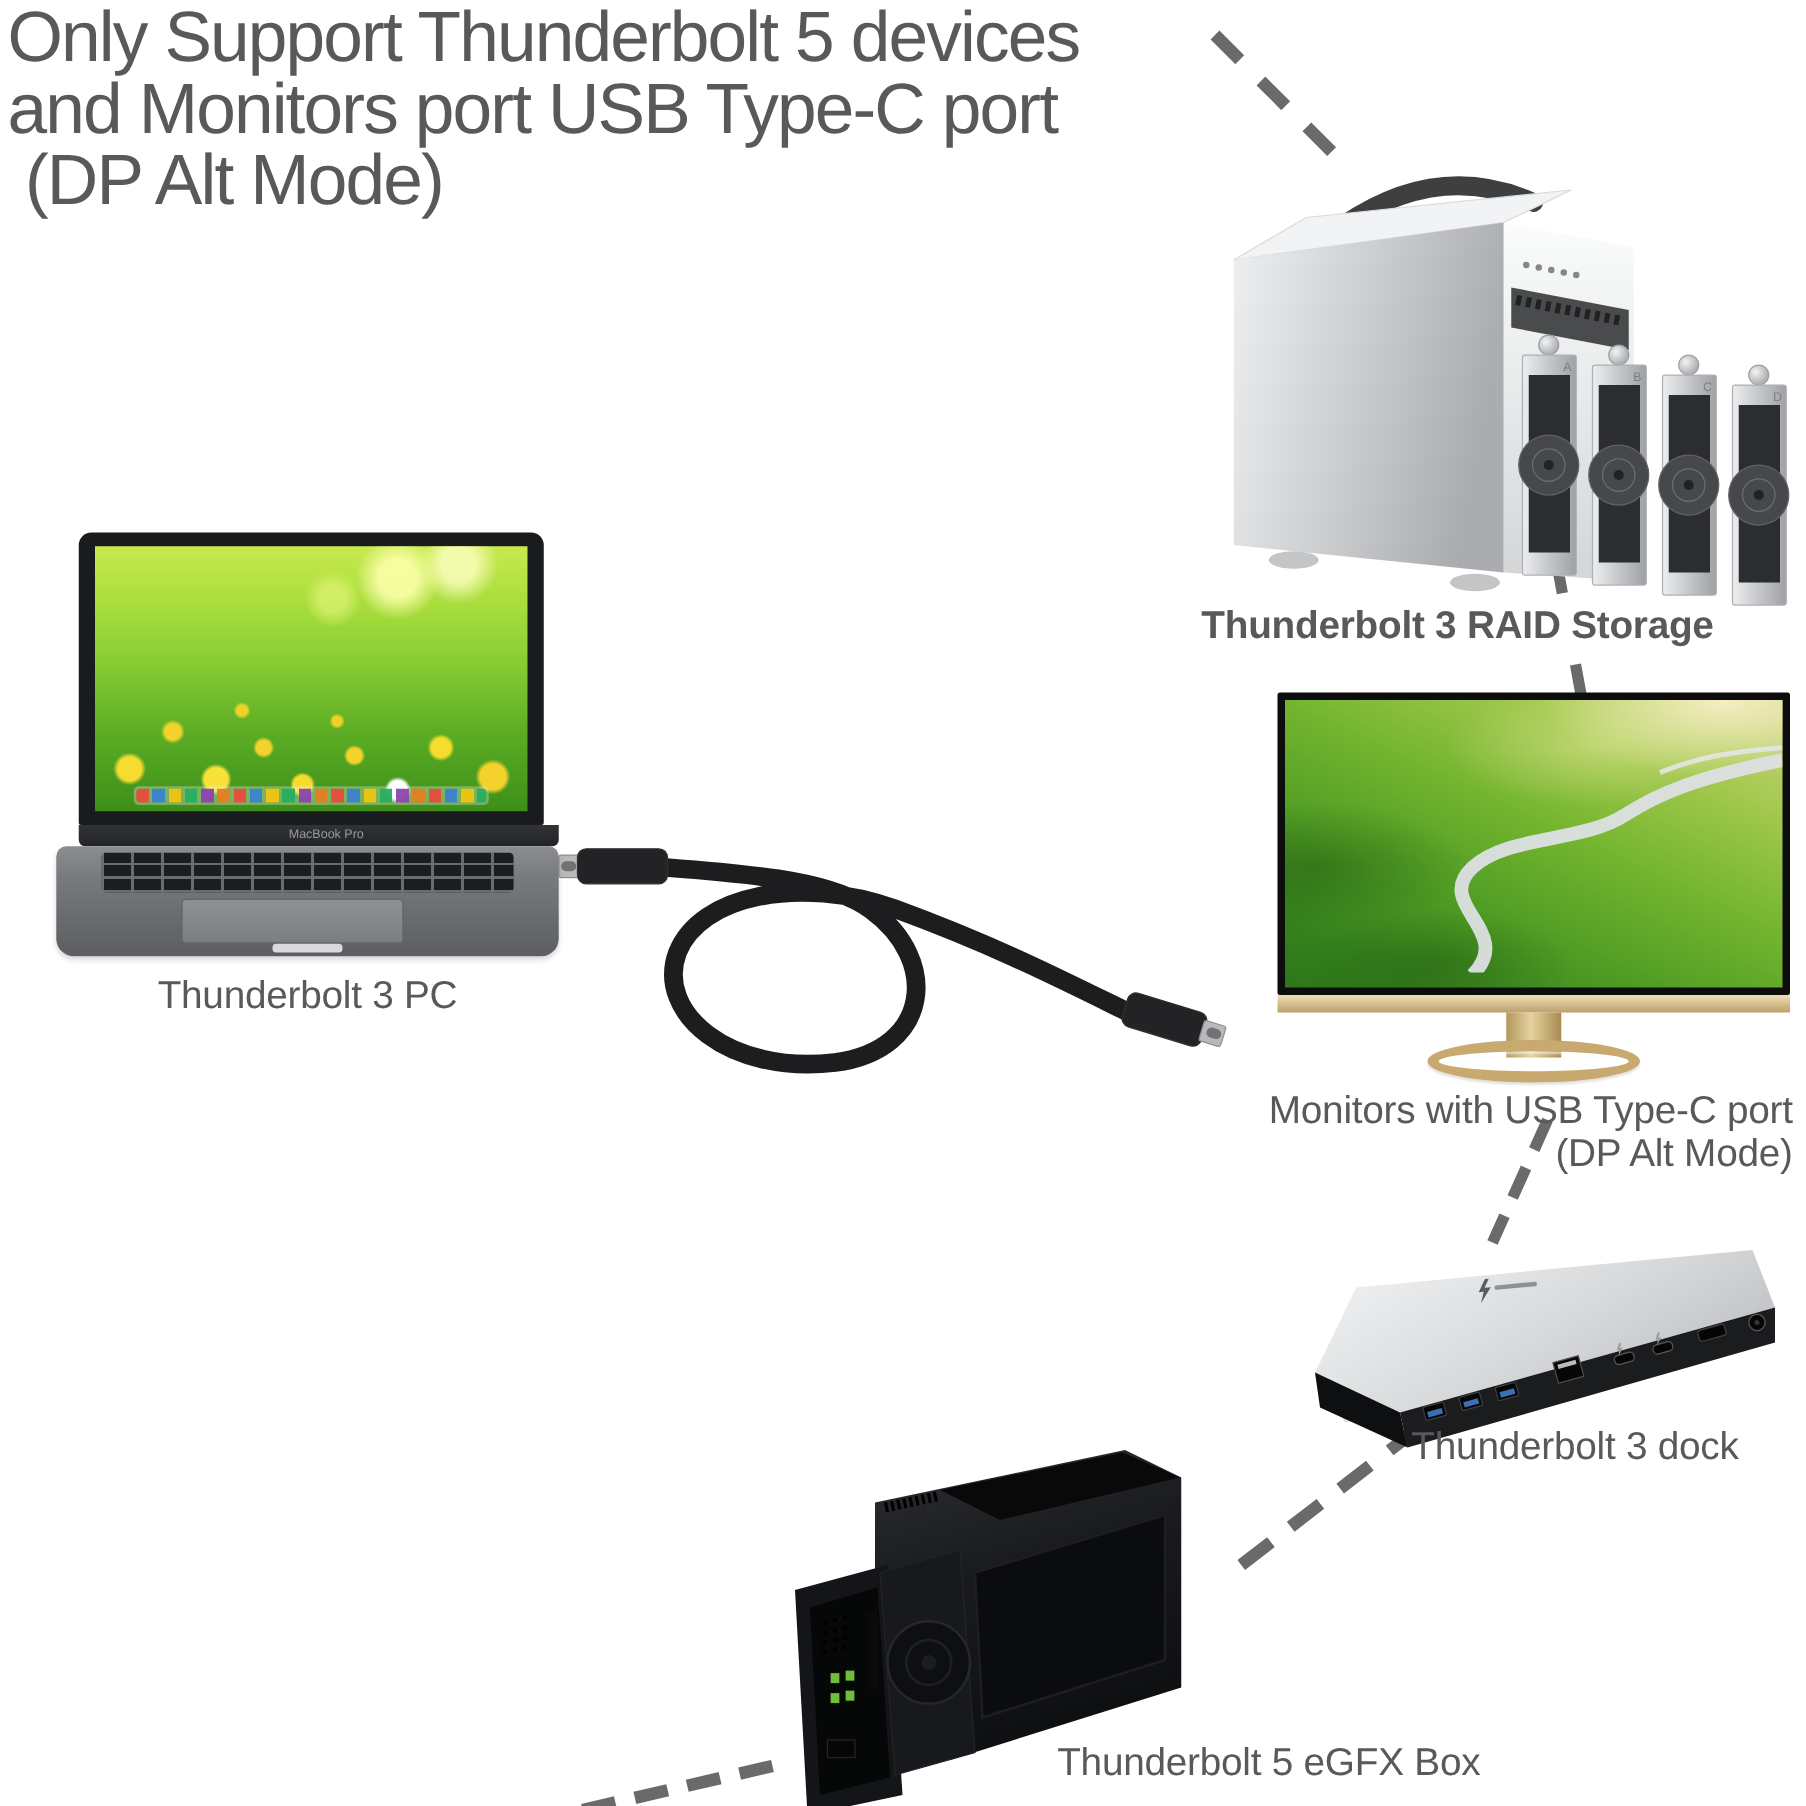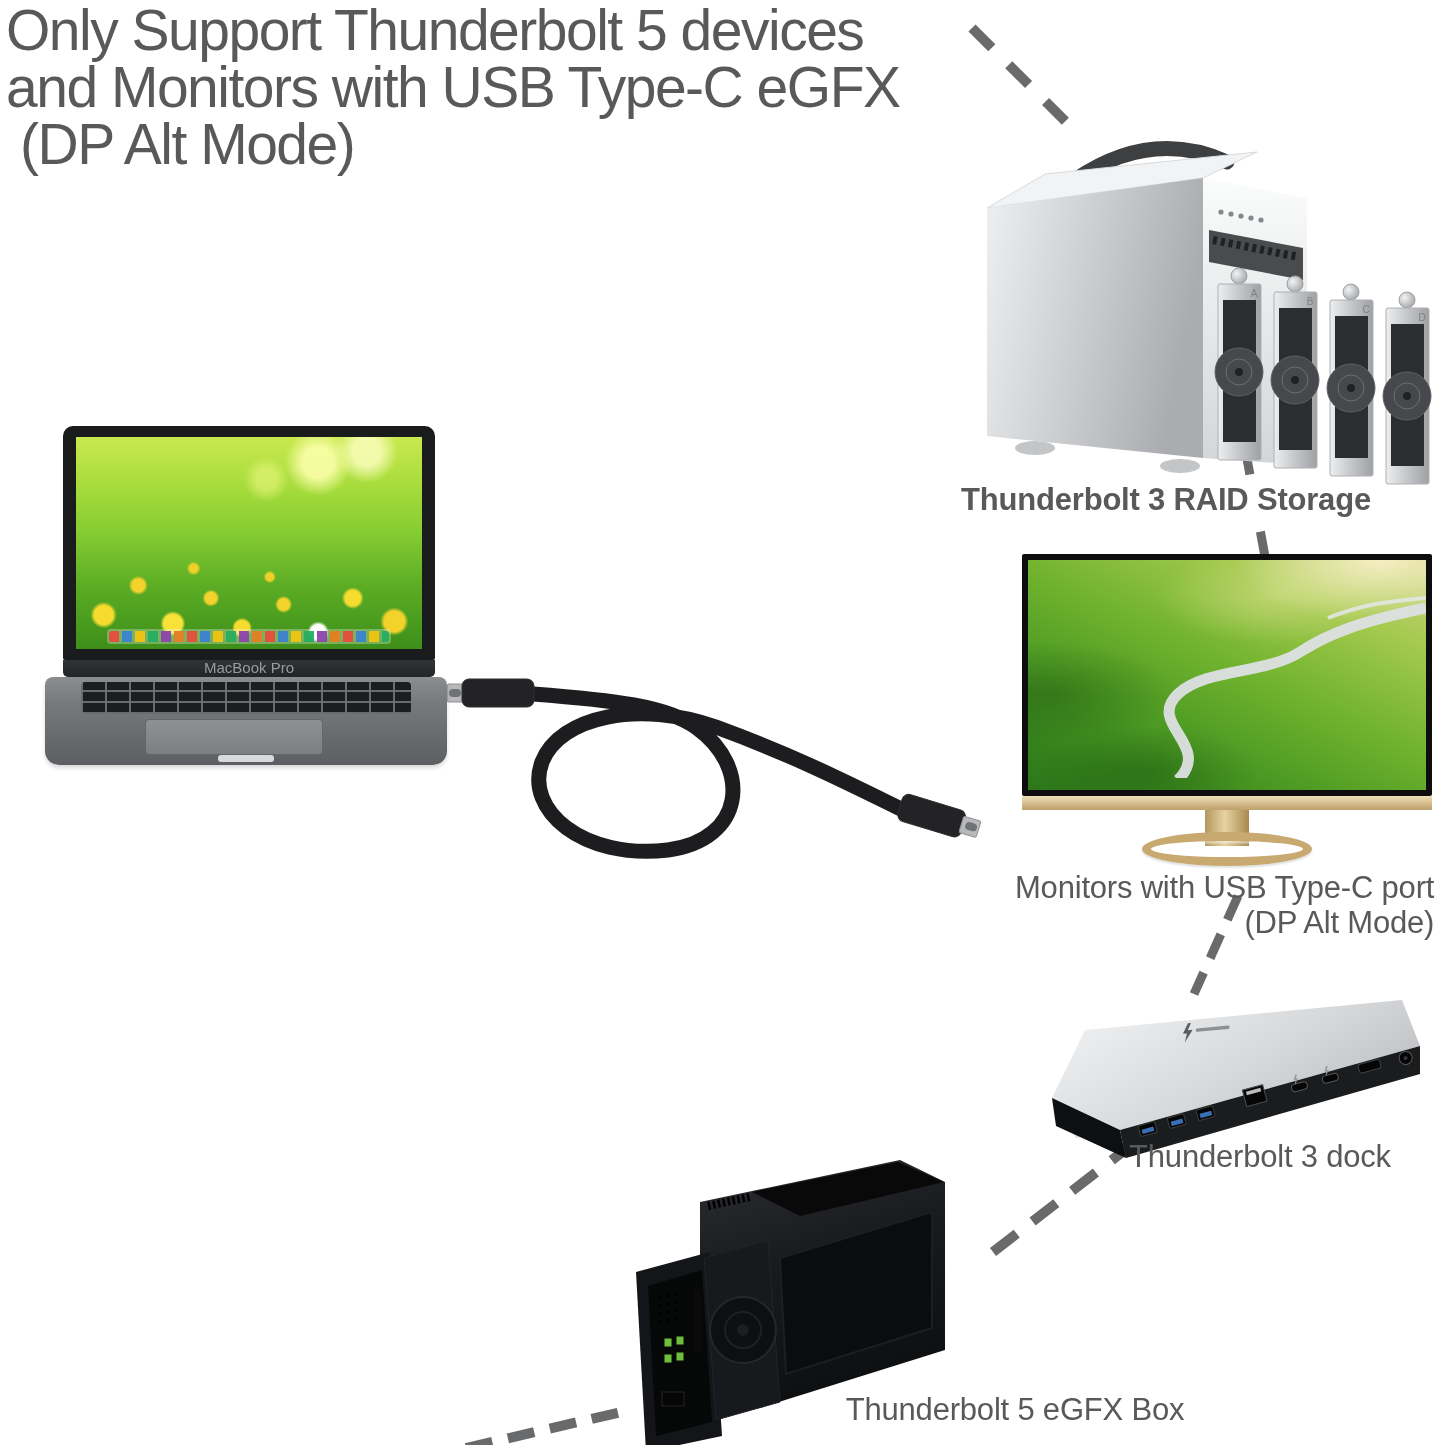--- a/index.html
+++ b/index.html
@@ -46,21 +46,21 @@
            background:rgba(248,248,248,.30);border-radius:4px;}
   .lp-dock-icons{position:absolute;inset:2px;border-radius:3px;opacity:.95;
     background:repeating-linear-gradient(90deg,
       #e74c3c 0 10px, rgba(0,0,0,0) 10px 13px,
       #3b82d0 13px 23px, rgba(0,0,0,0) 23px 26px,
       #f1c40f 26px 36px, rgba(0,0,0,0) 36px 39px,
       #27ae60 39px 49px, rgba(0,0,0,0) 49px 52px,
       #8e44ad 52px 62px, rgba(0,0,0,0) 62px 65px,
       #e67e22 65px 75px, rgba(0,0,0,0) 75px 78px);}
   .lp-chin{left:18px;top:236px;width:372px;height:17px;background:linear-gradient(#323336,#232427);
-           border-radius:0 0 5px 5px;color:#989a9e;font-size:15px;text-align:center;line-height:16px;}
+           border-radius:0 0 5px 5px;color:#989a9e;font-size:10px;text-align:center;line-height:16px;padding-left:12px;}
   .lp-base{left:0;top:253px;width:402px;height:88px;border-radius:8px 8px 14px 14px;
            background:linear-gradient(180deg,#8b8d91 0%,#77797d 30%,#67696d 70%,#5c5e62 100%);
            box-shadow:0 3px 4px rgba(0,0,0,.15);}
   .lp-keys{position:absolute;left:36px;right:36px;top:5px;height:32px;border-radius:4px;
     background:
       repeating-linear-gradient(90deg, rgba(110,112,116,.95) 0 2px, rgba(0,0,0,0) 2px 24px),
       repeating-linear-gradient(0deg,  rgba(110,112,116,.95) 0 2px, rgba(0,0,0,0) 2px 11px),
       #1c1d1f;}
   .lp-trackpad{position:absolute;left:100px;top:42px;width:176px;height:34px;border-radius:4px;
                background:linear-gradient(180deg,#8e9094,#7c7e82);border:1px solid #64666a;}
@@ -92,21 +92,21 @@
   .lab-dock{left:1100px;top:1139px;width:320px;z-index:3;}
   .lab-egfx{left:820px;top:1392px;width:390px;z-index:3;}
 </style>
 </head>
 <body>
 
 <div class="canvas">
 
   <div class="abs title">
     <div>Only Support Thunderbolt 5 devices</div>
-    <div>and Monitors with USB Type-C eGFX</div>
+    <div>and Monitors port USB Type-C port</div>
     <div class="l3">(DP Alt Mode)</div>
   </div>
 
   <svg id="art" class="abs" width="1445" height="1445" viewBox="0 0 1445 1445">
     <defs>
       <linearGradient id="raidSide" x1="0" y1="0" x2="1" y2="0.25">
         <stop offset="0" stop-color="#eff0f1"></stop>
           <stop offset="0.55" stop-color="#c9cbcd"></stop>
         <stop offset="1" stop-color="#aaacaf"></stop>
       </linearGradient>
@@ -305,20 +305,21 @@
                    C 300 74 330 62 398 48" fill="none" stroke="#dde0e3" stroke-width="11" opacity="0.95"></path>
           <path d="M300 58 C 330 46 352 42 398 38" fill="none" stroke="#e4e7e9" stroke-width="4" opacity="0.85"></path>
         </svg>
       </div>
     </div>
     <div class="abs mo-strip"></div>
     <div class="abs mo-neck"></div>
     <div class="abs mo-base"></div>
   </div>
 
+  <div class="abs dev-label lab-pc">Thunderbolt 3 PC</div>
   <div class="abs dev-label lab-raid">Thunderbolt 3 RAID Storage</div>
   <div class="abs dev-label left lab-monitor">
     <div>Monitors with USB Type-C port</div>
     <div>(DP Alt Mode)</div>
   </div>
   <div class="abs dev-label lab-dock">Thunderbolt 3 dock</div>
   <div class="abs dev-label lab-egfx">Thunderbolt 5 eGFX Box</div>
 
 </div>
 

